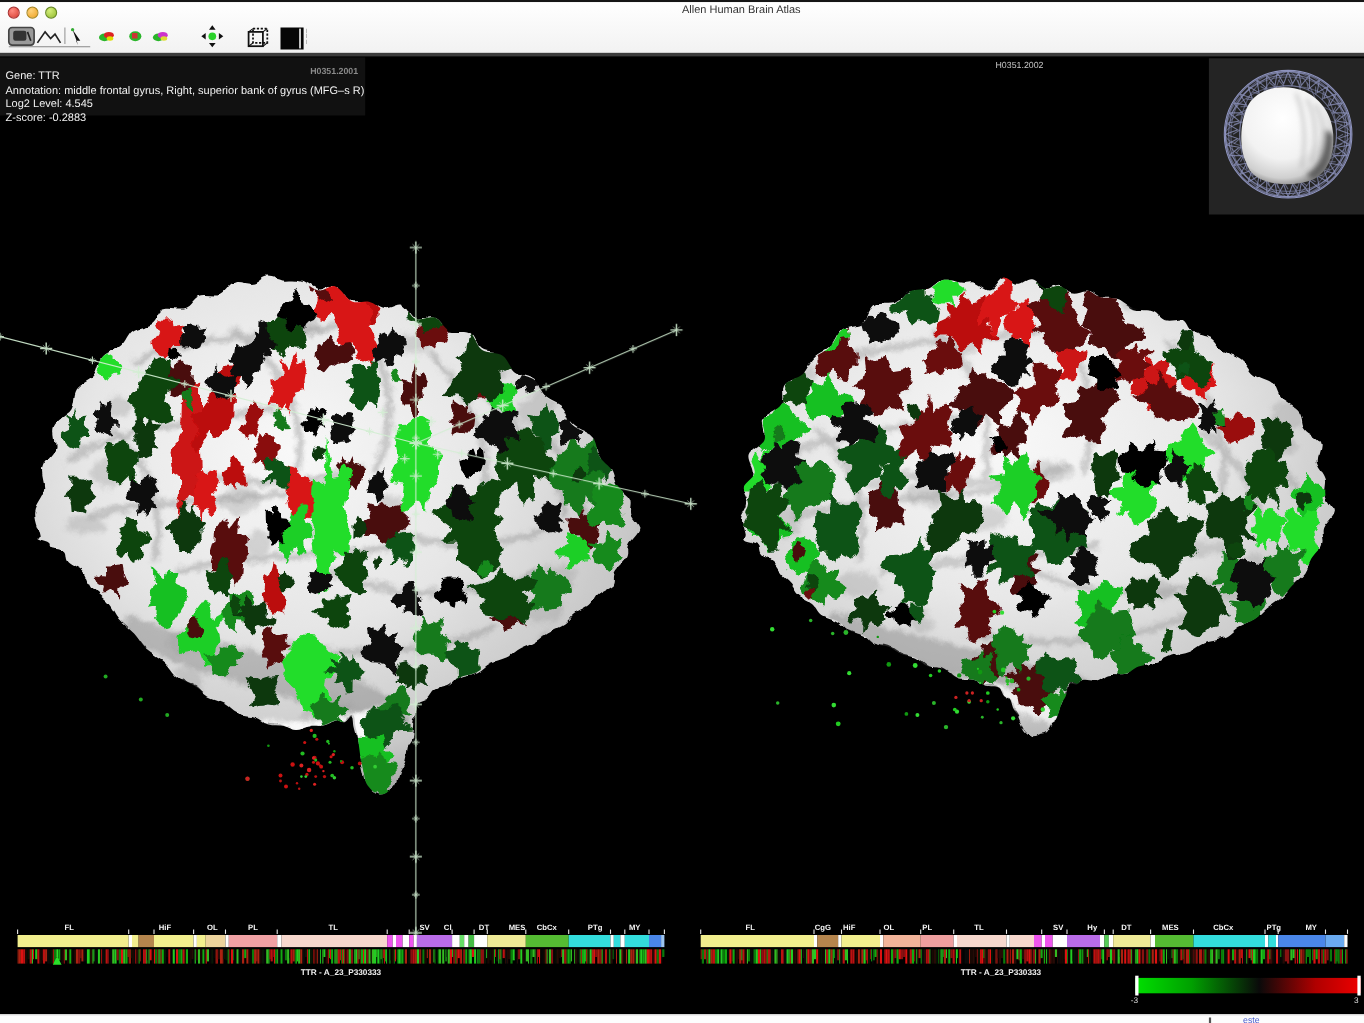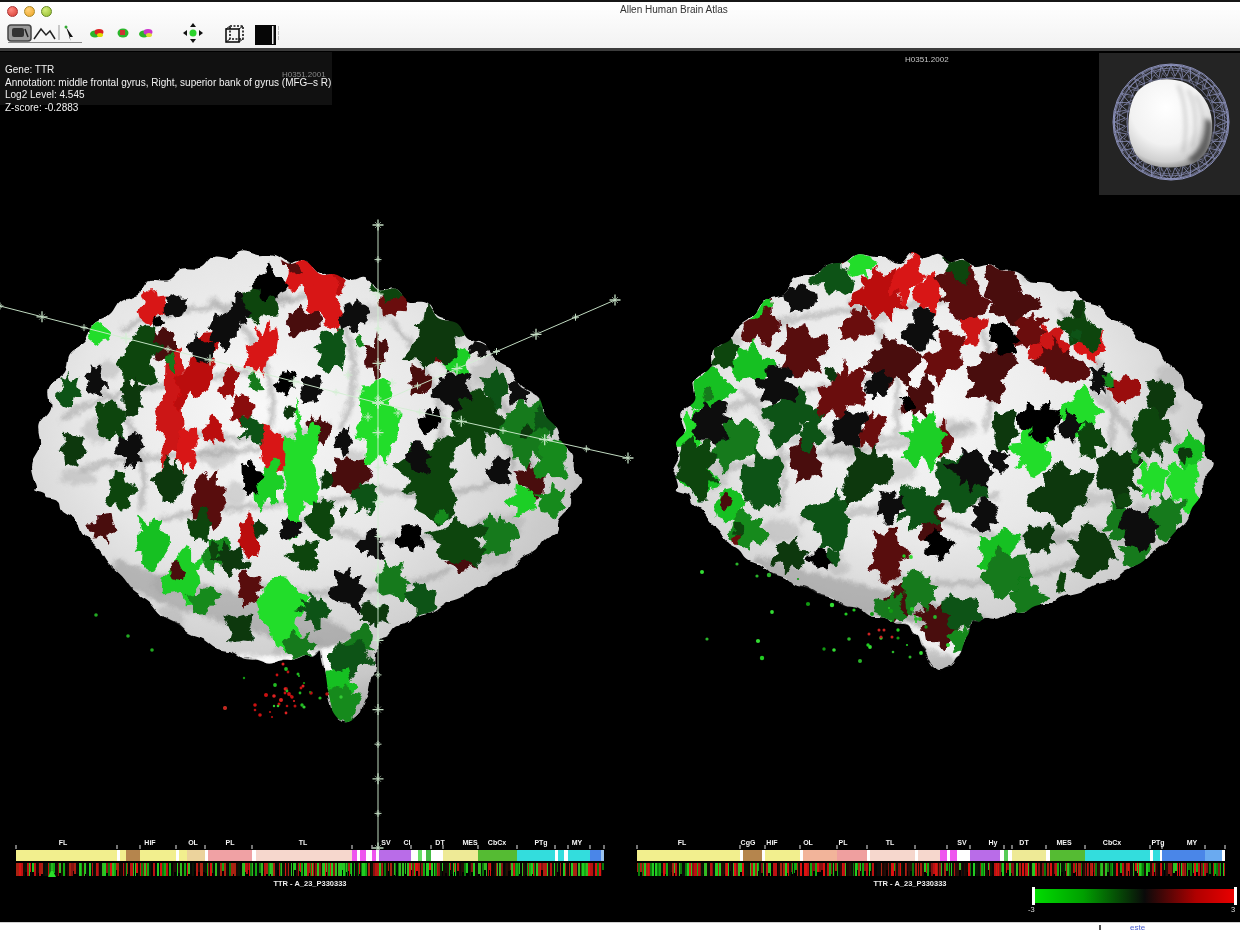--- a/index.html
+++ b/index.html
@@ -1563,13 +1563,13 @@
     <rect x="1032" y="887" width="3" height="18" fill="#fff"></rect>
     <rect x="1234" y="887" width="3" height="18" fill="#fff"></rect>
     <g fill="#ddd" font-family="Liberation Sans, sans-serif" font-size="7.5">
       <text x="1028" y="912">-3</text>
       <text x="1231" y="912">3</text>
     </g>
 </svg>
 <div class="abs" style="left:0;top:52px;width:332px;height:53px;background:#111111"></div>
 <div class="abs" style="left:5px;top:64px;width:400px;color:#f2f2f2;font-size:10px;font-weight:normal;line-height:12.5px;white-space:nowrap">
 Gene: TTR<br>Annotation: middle frontal gyrus, Right, superior bank of gyrus (MFG–s R)<br>Log2 Level: 4.545<br>Z-score: -0.2883</div>
-<div class="abs" style="left:282px;top:70px;color:#8a8a8a;font-size:8px;font-weight:normal">H0351.2001</div>
+<div class="abs" style="left:282px;top:60px;color:#8a8a8a;font-size:8px;font-weight:bold">H0351.2001</div>
 <div class="abs" style="left:905px;top:55px;color:#c8c8c8;font-size:8px;font-weight:normal">H0351.2002</div>
 </body></html>

